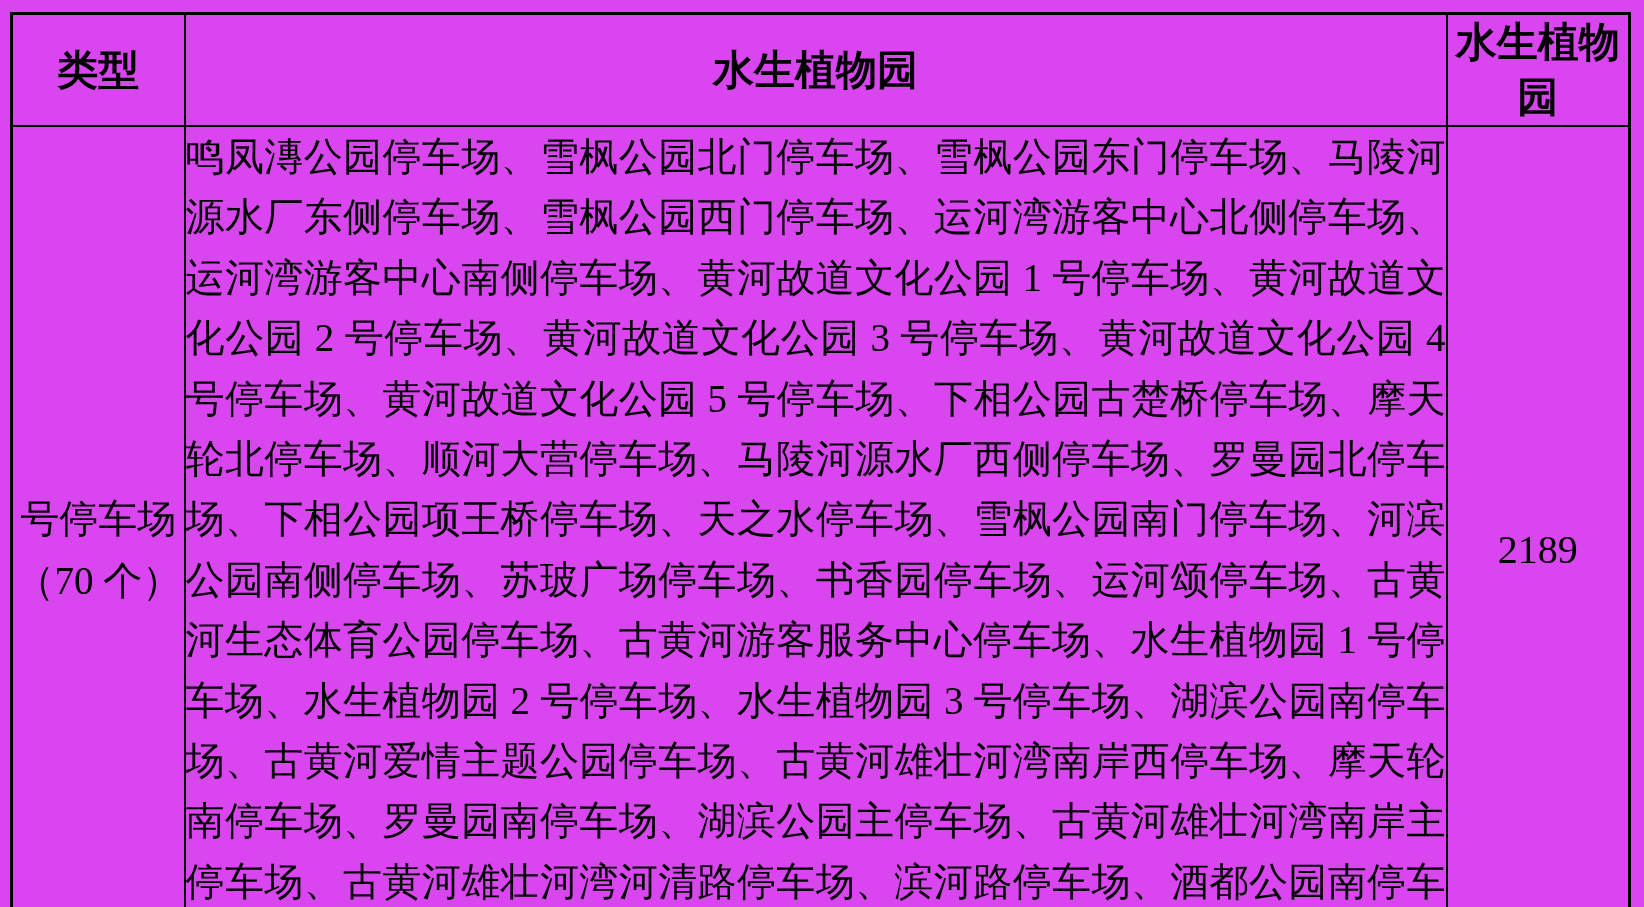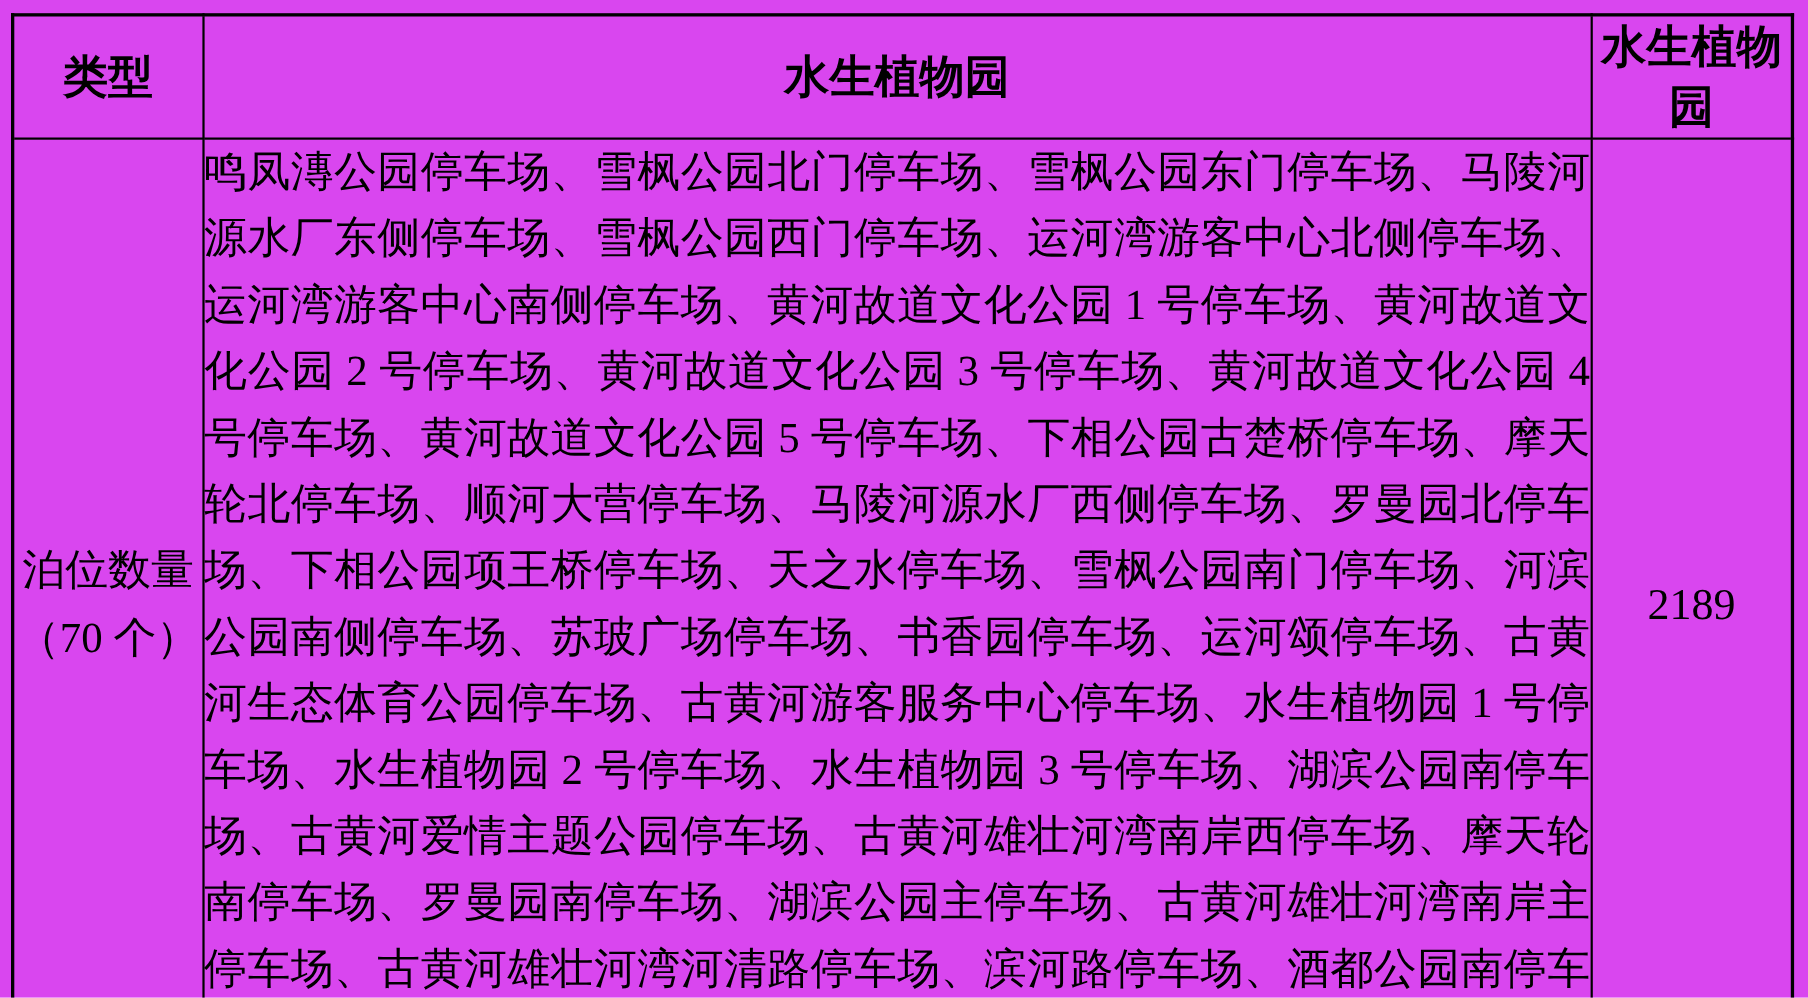--- a/index.html
+++ b/index.html
@@ -69,21 +69,21 @@
     <thead>
       <tr>
         <th class="hdr">类型</th>
         <th class="hdr">水生植物园</th>
         <th class="hdr">水生植物园</th>
       </tr>
     </thead>
     <tbody>
       <tr>
         <td class="cat-cell">
-          <div>泊位数量</div>
+          <div>号停车场</div>
           <div>（70 个）</div>
         </td>
         <td class="list-cell">鸣凤漙公园停车场、雪枫公园北门停车场、雪枫公园东门停车场、马陵河源水厂东侧停车场、雪枫公园西门停车场、运河湾游客中心北侧停车场、运河湾游客中心南侧停车场、黄河故道文化公园 1 号停车场、黄河故道文化公园 2 号停车场、黄河故道文化公园 3 号停车场、黄河故道文化公园 4 号停车场、黄河故道文化公园 5 号停车场、下相公园古楚桥停车场、摩天轮北停车场、顺河大营停车场、马陵河源水厂西侧停车场、罗曼园北停车场、下相公园项王桥停车场、天之水停车场、雪枫公园南门停车场、河滨公园南侧停车场、苏玻广场停车场、书香园停车场、运河颂停车场、古黄河生态体育公园停车场、古黄河游客服务中心停车场、水生植物园 1 号停车场、水生植物园 2 号停车场、水生植物园 3 号停车场、湖滨公园南停车场、古黄河爱情主题公园停车场、古黄河雄壮河湾南岸西停车场、摩天轮南停车场、罗曼园南停车场、湖滨公园主停车场、古黄河雄壮河湾南岸主停车场、古黄河雄壮河湾河清路停车场、滨河路停车场、酒都公园南停车场、酒都公园北停车场</td>
         <td class="count-cell">2189</td>
       </tr>
     </tbody>
   </table>
 </div>
 
 </body></html>

